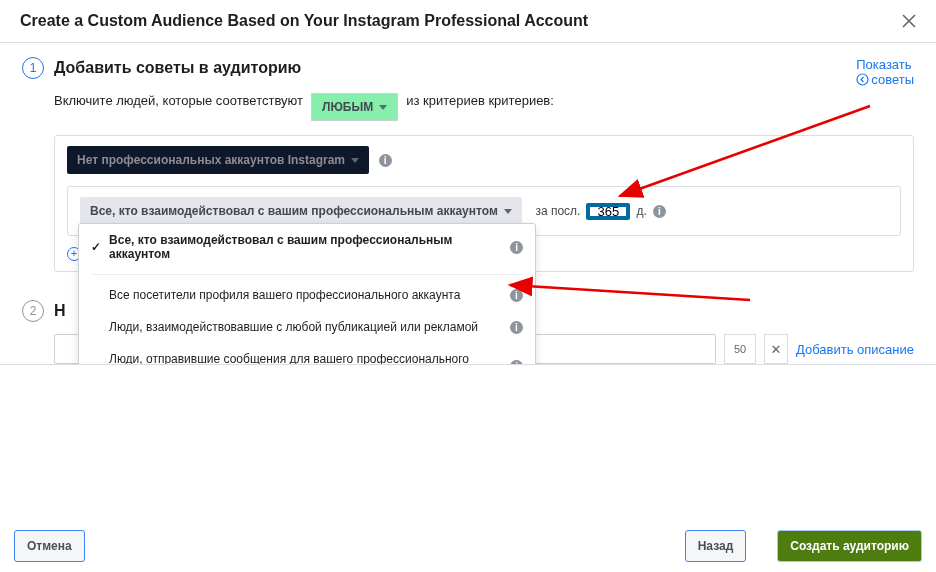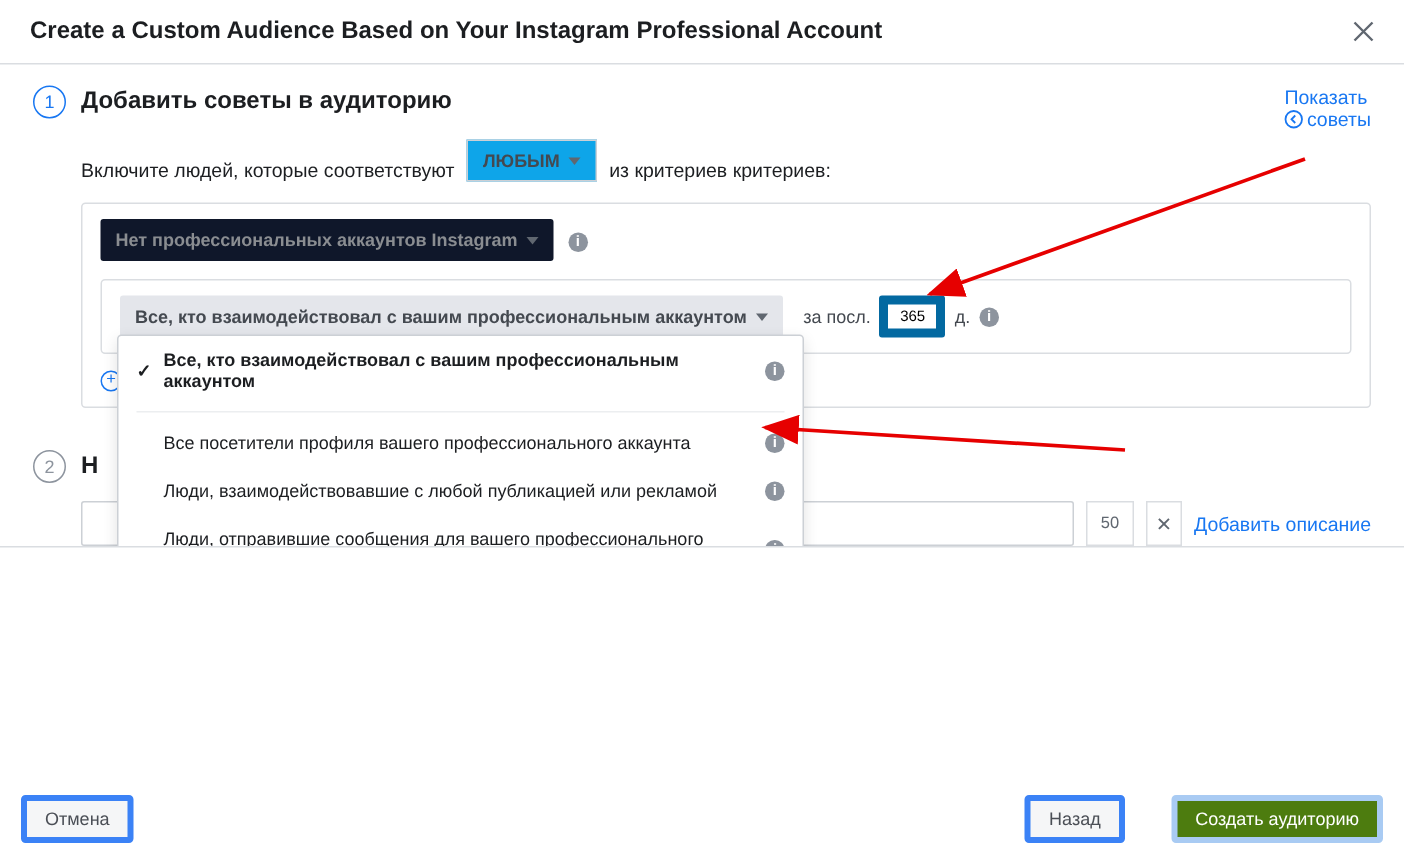--- a/index.html
+++ b/index.html
@@ -7,47 +7,47 @@
   .header { display: flex; align-items: center; justify-content: space-between; padding: 12px 20px; border-bottom: 1px solid #dadde1; }
   .header h1 { font-size: 16px; font-weight: 700; color: #1c1e21; }
   .close-icon { width: 14px; height: 14px; color: #606770; cursor: pointer; }
   .content { padding: 14px 22px 0 22px; position: relative; max-height: 452px; overflow: hidden; border-bottom: 1px solid #dadde1; }
   .tips { position: absolute; top: 14px; right: 22px; text-align: left; color: #1877f2; font-size: 13px; cursor: pointer; }
   .tips-line2 { display: flex; align-items: center; justify-content: flex-end; gap: 2px; }
   .section-head { display: flex; align-items: center; gap: 10px; margin-bottom: 14px; }
   .step-circle { width: 22px; height: 22px; border: 1px solid #1877f2; color: #1877f2; border-radius: 50%; display: flex; align-items: center; justify-content: center; font-size: 12px; }
   .step-circle.muted { border-color: #8d949e; color: #8d949e; }
   .section-title { font-size: 16px; font-weight: 700; color: #1c1e21; }
-  .row-text { margin-left: 32px; font-size: 13px; color: #1c1e21; display: flex; align-items: flex-end; gap: 8px; margin-bottom: 14px; }
-  .dd-btn { display: inline-flex; align-items: center; gap: 6px; background: #0ea5e9; border: 1px solid #ccd0d5; border-radius: 0; padding: 6px 10px; font-size: 12px; font-weight: 700; color: #444950; cursor: pointer; }
+  .row-text { margin-left: 32px; font-size: 13px; color: #1c1e21; display: flex; align-items: flex-start; gap: 8px; margin-bottom: 14px; }
+  .dd-btn { display: inline-flex; align-items: center; gap: 6px; background: #86efac; border: 1px solid #ccd0d5; border-radius: 0; padding: 6px 10px; font-size: 12px; font-weight: 700; color: #444950; cursor: pointer; }
   .caret { width: 0; height: 0; border-left: 4px solid transparent; border-right: 4px solid transparent; border-top: 5px solid #606770; }
   .info-i { width: 13px; height: 13px; border-radius: 50%; background: #8d949e; color: #fff; display: inline-flex; align-items: center; justify-content: center; font-size: 10px; font-weight: 700; font-style: normal; }
   .panel { margin-left: 32px; border: 1px solid #dadde1; border-radius: 3px; padding: 10px 12px; }
   .account-select { display: inline-flex; align-items: center; gap: 6px; background: #0f172a; border-radius: 2px; padding: 7px 10px; font-size: 12px; font-weight: 700; color: #8a8d91; cursor: pointer; }
   .sub-panel { margin-top: 12px; border: 1px solid #dadde1; border-radius: 3px; padding: 10px 12px; position: relative; }
   .engage-dd { display: inline-flex; align-items: center; gap: 6px; background: #e4e6eb; border-radius: 2px; padding: 7px 10px; font-size: 12px; font-weight: 700; color: #444950; cursor: pointer; }
   .days-wrap { display: inline-flex; align-items: center; gap: 6px; margin-left: 10px; font-size: 12px; color: #444950; }
-  .days-input { width: 44px; height: 28px; text-align: center; border: 6px solid #0369a1; border-radius: 2px; font-size: 10px; }
+  .days-input { width: 44px; height: 17px; text-align: center; border: 4px solid #0369a1; border-radius: 2px; font-size: 13px; }
   .dropdown-open { position: absolute; top: 36px; left: 10px; width: 458px; background: #fff; border: 1px solid #ccd0d5; border-radius: 3px; box-shadow: 0 4px 10px rgba(0,0,0,0.12); z-index: 50; padding-bottom: 6px; }
   .dd-item { display: flex; align-items: center; justify-content: space-between; padding: 9px 12px; font-size: 12px; cursor: pointer; }
   .dd-item-left { display: flex; align-items: center; gap: 8px; }
   .dd-item.selected { font-weight: 700; }
   .dd-sep { height: 1px; background: #eceef0; margin: 4px 12px; }
   .check { color: #1c1e21; font-weight: 700; }
   .actions { margin-top: 10px; display: flex; gap: 18px; color: #1877f2; font-size: 13px; }
   .action-link { display: inline-flex; align-items: center; gap: 4px; cursor: pointer; }
   .circle-ic { width: 14px; height: 14px; border: 1.5px solid #1877f2; border-radius: 50%; display: inline-flex; align-items: center; justify-content: center; font-size: 11px; line-height: 1; }
   .section2 { margin-top: 28px; display: flex; align-items: center; gap: 10px; }
   .name-row { margin-left: 32px; margin-top: 12px; display: flex; align-items: center; gap: 8px; }
   .name-input { flex: 1; height: 30px; border: 1px solid #ccd0d5; border-radius: 2px; padding: 0 8px; font-size: 12px; }
   .count-box { width: 32px; height: 30px; border: 1px solid #dadde1; display: flex; align-items: center; justify-content: center; font-size: 11px; color: #606770; }
   .x-box { width: 24px; height: 30px; border: 1px solid #dadde1; display: flex; align-items: center; justify-content: center; color: #606770; cursor: pointer; }
   .desc-link { color: #1877f2; font-size: 13px; cursor: pointer; text-align: right; }
   .footer { position: absolute; bottom: 0; left: 0; right: 0; height: 52px; display: flex; align-items: center; justify-content: space-between; padding: 0 14px; background: #fff; }
-  .btn { height: 32px; padding: 11px 12px; border: 4px solid #3b82f6; background: #f5f6f7; border-radius: 3px; font-size: 12px; font-weight: 400; color: #4b4f56; cursor: pointer; display: inline-flex; align-items: center; }
+  .btn { height: 32px; padding: 11px 12px; border: 1px solid #3b82f6; background: #f5f6f7; border-radius: 3px; font-size: 12px; font-weight: 700; color: #4b4f56; cursor: pointer; display: inline-flex; align-items: center; }
   .btn.primary { background: #4d7c0f; border-color: #a9cbf3; color: #fff; cursor: default; margin-left: 23px; }
   .footer-right { display: flex; gap: 8px; }
   
   .arrow { position: absolute; z-index: 60; pointer-events: none; }
 </style>
 </head>
 <body>
 
 <div class="header">
   <h1>Create a Custom Audience Based on Your Instagram Professional Account</h1>

